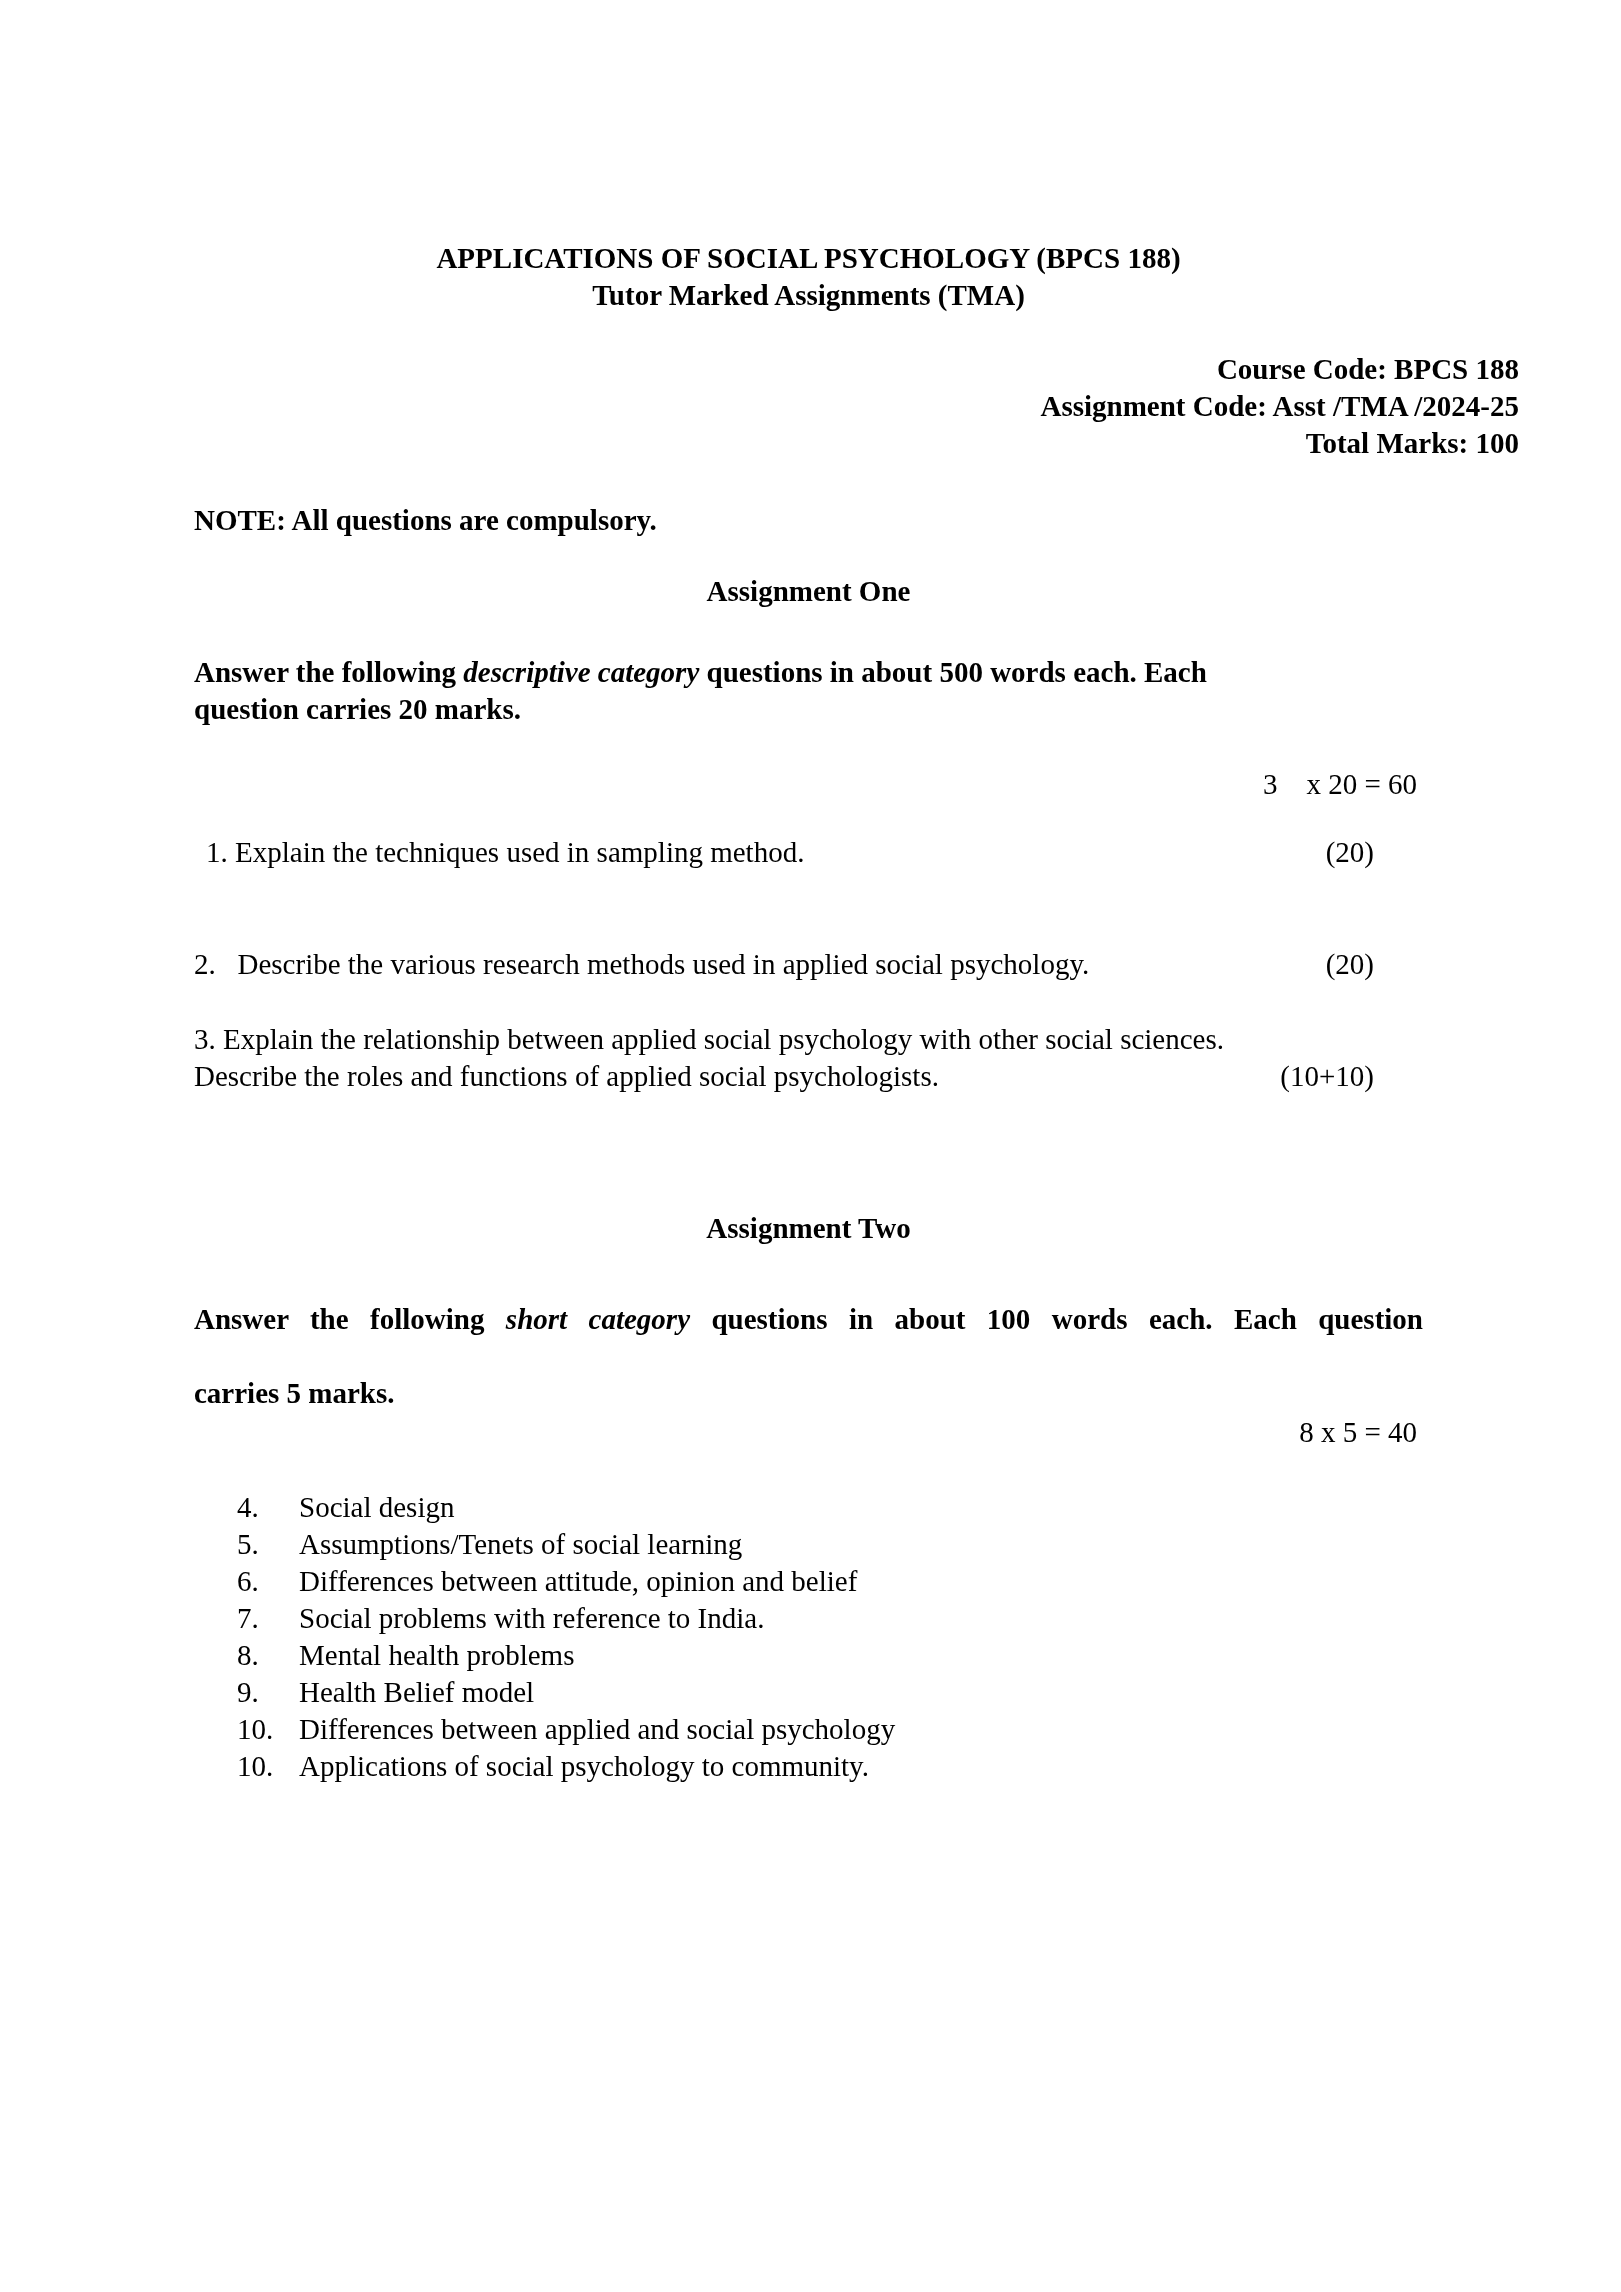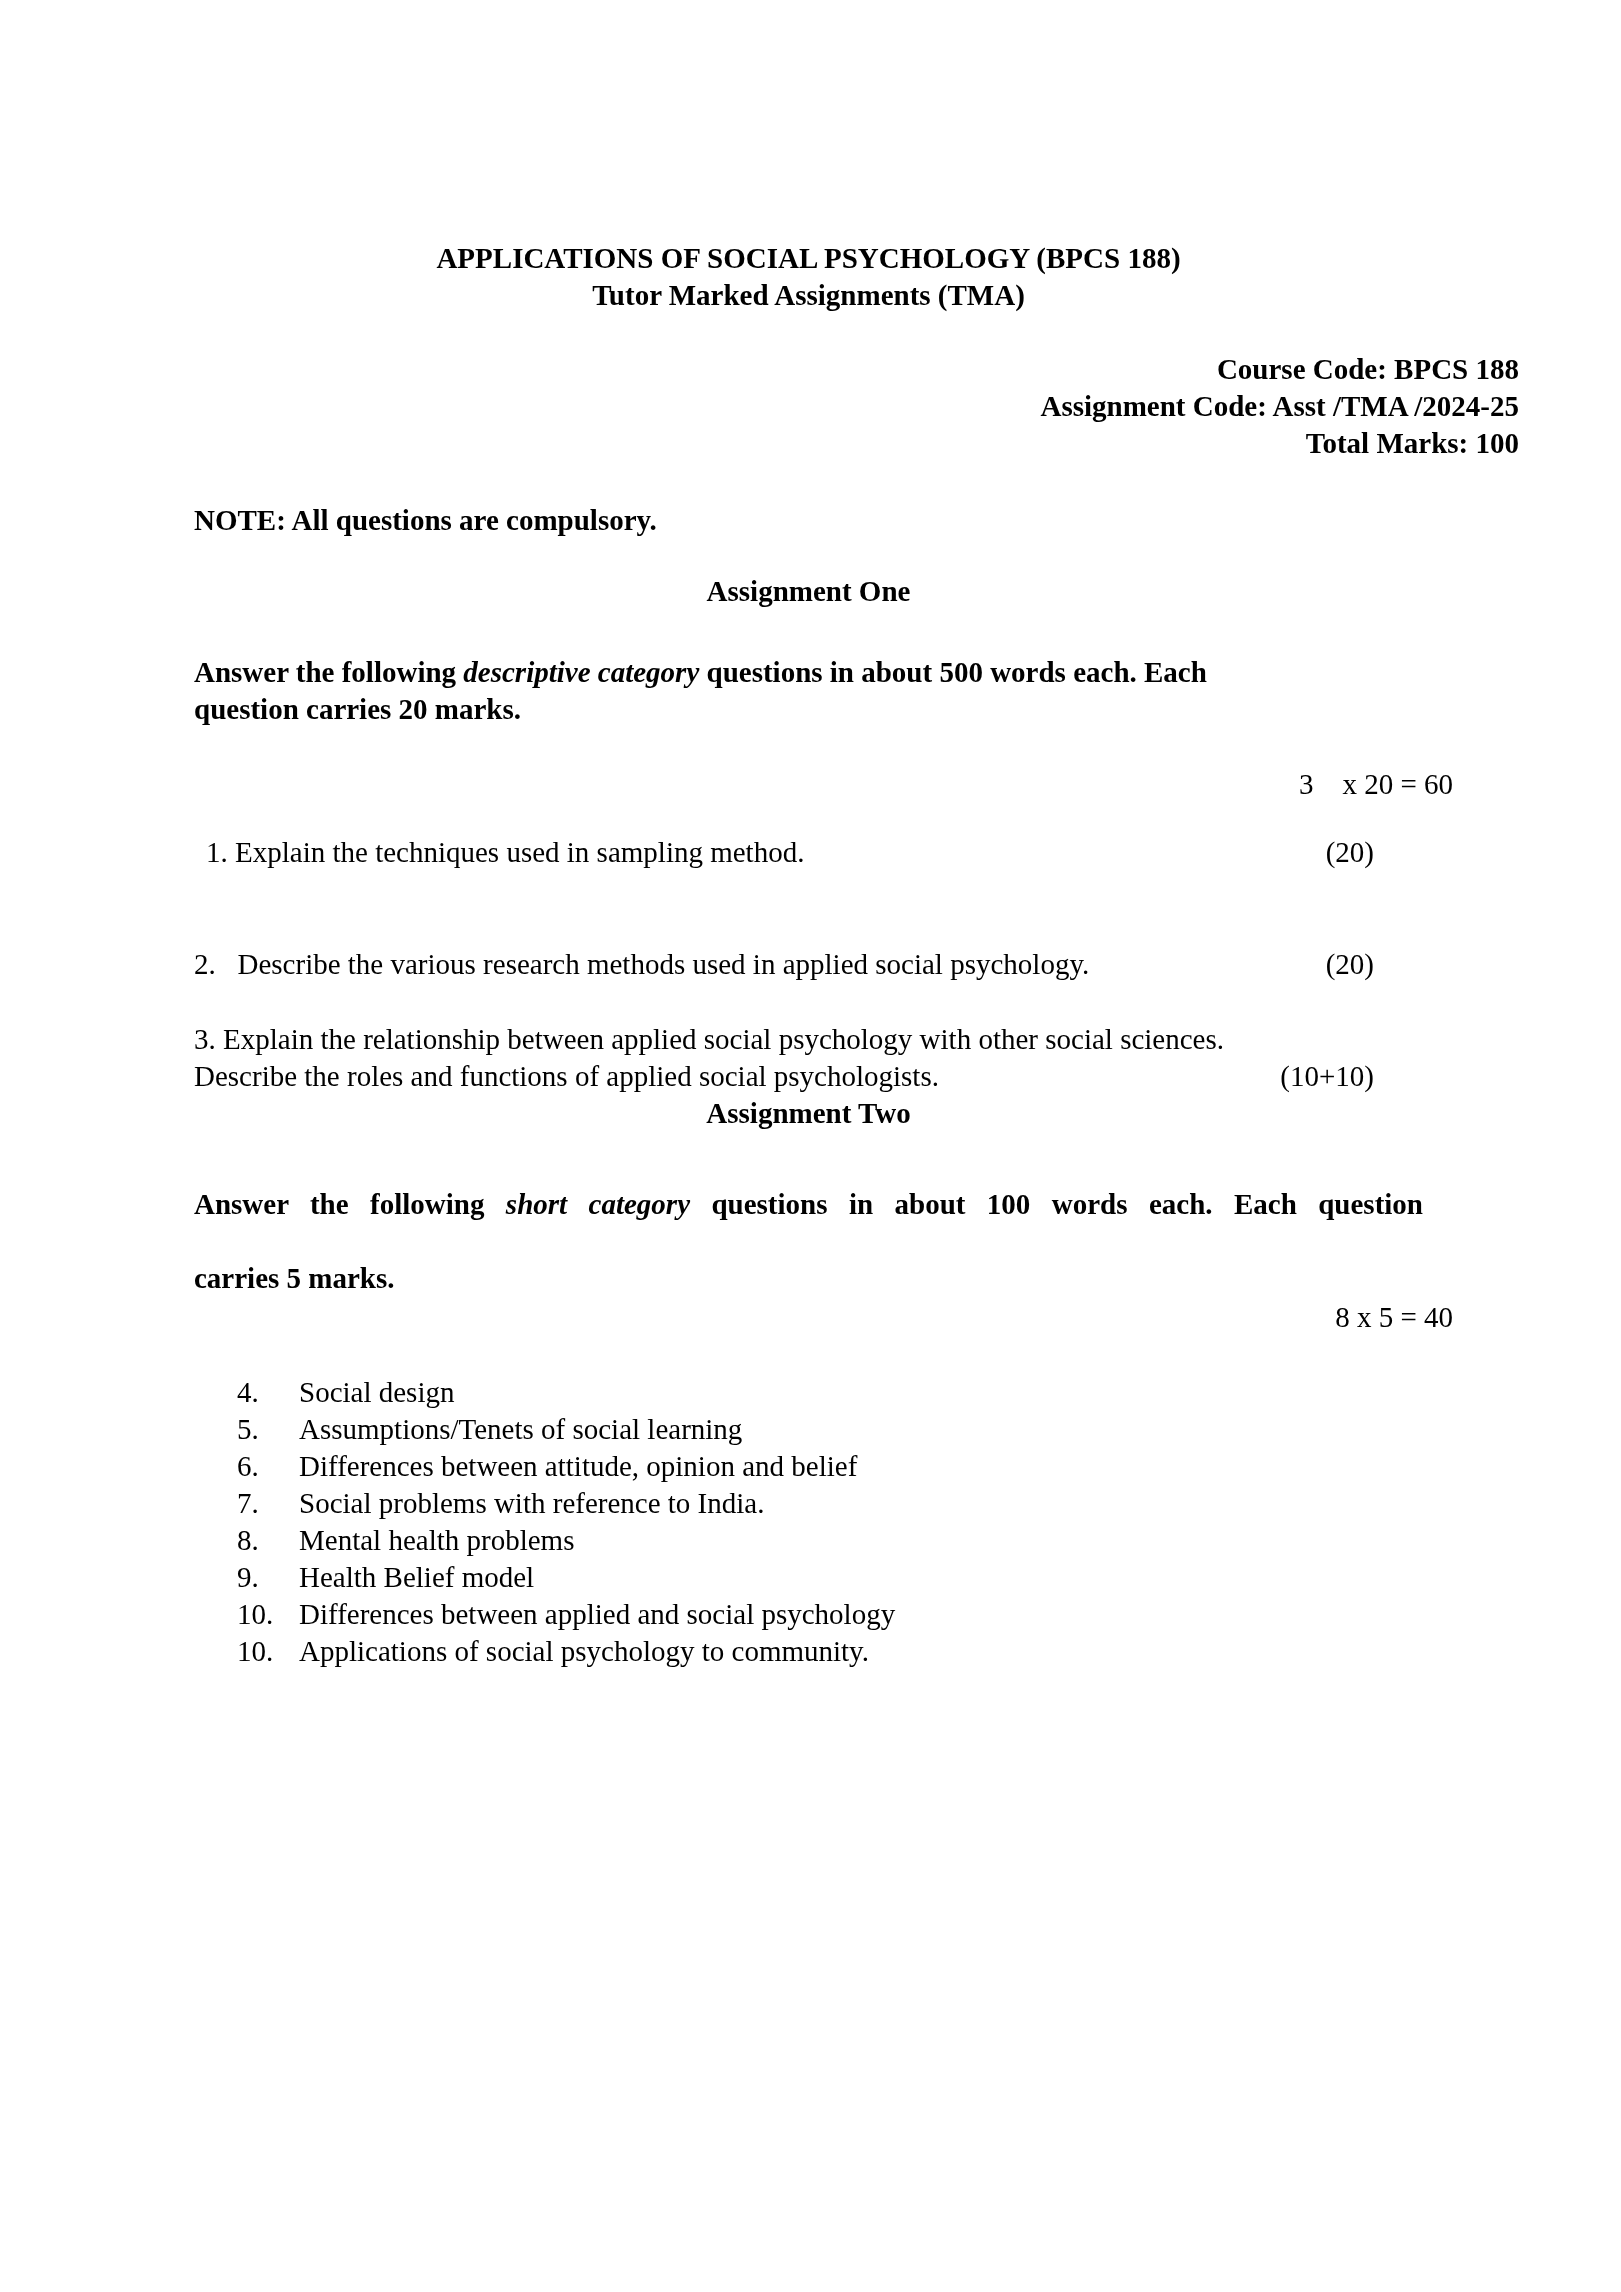--- a/index.html
+++ b/index.html
@@ -40,38 +40,38 @@
   }
   .note {
     font-weight: bold;
     margin-top: 40px;
   }
   .heading {
     font-weight: bold;
     text-align: center;
   }
   .heading-one { margin-top: 34px; }
-  .heading-two { }
+  .heading-two { margin-top: 115px; }
 
   .para { font-weight: bold; }
   .para-one { margin-top: 44px; }
   .para-two { margin-top: 54px; }
 
   
   .jline { text-align: justify; }
   .jline::after {
     content: "";
     display: inline-block;
     width: 100%;
     height: 0;
   }
 
   .marks-line {
     text-align: right;
-    margin-right: 66px;   
+    margin-right: 102px;   
     white-space: pre;
   }
   .marks-one { margin-top: 38px; }
   .marks-two { margin-top: 2px; }
 
   .qrow {
     display: flex;
     justify-content: space-between;
     margin-right: 145px;   
   }

